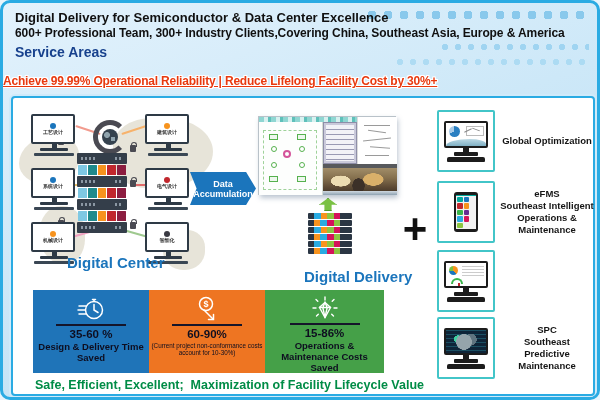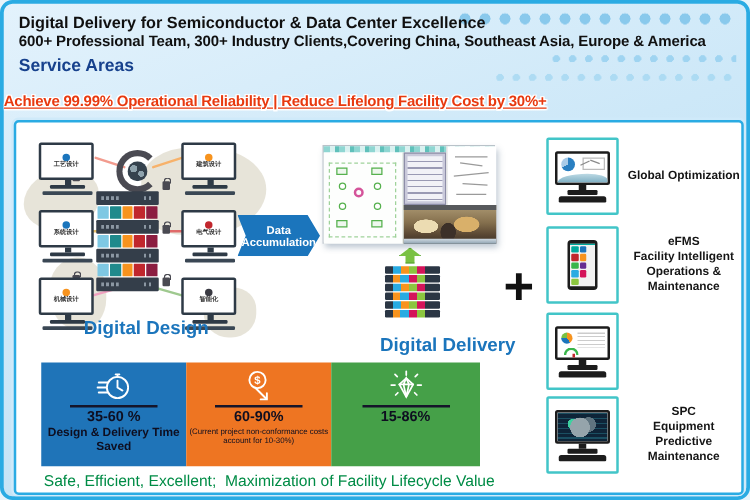--- a/index.html
+++ b/index.html
@@ -133,21 +133,21 @@
   .stat{position:absolute;top:192px;height:83px;color:#0e0e20;display:flex;flex-direction:column;align-items:center;padding-top:5px;}
   .stat.s0{left:20px;width:116px;background:#1f74b8;}
   .stat.s1{left:136px;width:116px;background:#ee7522;}
   .stat.s2{left:252px;width:119px;background:#45a048;}
   .stat .icon{height:28px;display:flex;align-items:center;justify-content:center;}
   .stat .rule{width:70px;border-top:2px solid #15152a;margin:1px 0 2px;}
   .stat .pct{font-size:11.5px;font-weight:bold;line-height:13px;}
   .stat .lab{font-size:9.5px;font-weight:bold;line-height:11px;text-align:center;max-width:110px;}
   .stat .note{font-size:6.3px;line-height:7px;text-align:center;max-width:112px;margin-top:1px;}
   
-  .footer{position:absolute;left:22px;top:280px;font-size:12.5px;font-weight:normal;color:#008c46;white-space:nowrap;}
+  .footer{position:absolute;left:22px;top:280px;font-size:12.5px;font-weight:bold;color:#008c46;white-space:nowrap;}
 </style>
 </head>
 <body>
 
 <div class="slide">
   <div class="dots b1"></div>
   <div class="dots b2"></div>
   <div class="dots b3"></div>
   <div class="diag"></div>
 
@@ -270,21 +270,21 @@
           <i style="background:#f7931e"></i>
           <i style="background:#c1272d"></i>
           <i style="background:#8c1d40"></i>
         </div>
       <div class="srow">
           <span class="dl"></span>
           <span class="dr"></span>
         </div>
     </div>
 
-    <div class="sect-title" style="left:54px;top:156px;">Digital Design</div>
+    <div class="sect-title" style="left:54px;top:156px;">Digital Center</div>
 
     <div class="flow-arrow">
       <span>Data</span>
       <span>Accumulation</span>
     </div>
 
     <div class="shot">
       <div class="tb"></div>
       <div class="fpan">
         <div class="gdash" style="left:4px;top:8px;width:54px;height:60px;"></div>
@@ -358,21 +358,21 @@
               <i style="background:#662d91"></i>
             <i style="background:#29abe2"></i>
               <i style="background:#d4145a"></i>
               <i style="background:#8cc63f"></i>
           </div>
         </div>
       </div>
     </div>
     <div class="svc-lbl" style="top:83px;">
       <span>eFMS</span>
-      <span>Facility Intelligent</span>
+      <span>Southeast Intelligent</span>
       <span>Operations &amp;</span>
       <span>Maintenance</span>
     </div>
 
     <div class="svc-box" style="top:152px;">
       <div class="mon">
         <div class="mscr">
           <div class="dpie"></div>
           <div class="dlines"></div>
           <div class="gauge"></div>
@@ -388,21 +388,21 @@
         <div class="mscr">
             <div class="darkscr"></div>
           </div>
         <div class="mneck"></div>
           <div class="mbase"></div>
           <div class="mkb"></div>
       </div>
     </div>
     <div class="svc-lbl" style="top:219px;">
       <span>SPC</span>
-      <span>Equipment</span>
+      <span>Southeast</span>
       <span>Predictive</span>
       <span>Maintenance</span>
     </div>
 
     <div class="stat s0">
       <div class="icon">
         <svg width="28" height="26" viewBox="0 0 28 26" fill="none" stroke="#fff" stroke-width="1.5" stroke-linecap="round">
           <circle cx="17" cy="14" r="8.5"></circle>
           <path d="M17 8.5v5.5l4 2.5"></path>
           <path d="M15.5 3.5h3M17 3.5v2"></path>
@@ -431,17 +431,18 @@
     <div class="stat s2">
       <div class="icon">
         <svg width="28" height="26" viewBox="0 0 28 26" fill="none" stroke="#fff" stroke-width="1.4" stroke-linecap="round">
           <path d="M14 6.5l5.5 5L14 21.5l-5.5-10z"></path>
           <path d="M8.5 11.5h11M14 6.5l-2.2 5L14 21.5l2.2-10z"></path>
           <path d="M14 1v3M5 3.5l1.8 1.8M23 3.5l-1.8 1.8M2 12h3M26 12h-3M5.5 20l1.8-1.8M22.5 20l-1.8-1.8"></path>
         </svg>
       </div>
       <div class="rule"></div>
       <div class="pct">15-86%</div>
+      <div class="lab">Operations &amp; Maintenance Costs Saved</div>
     </div>
 
     <div class="footer">Safe, Efficient, Excellent; &nbsp;Maximization of Facility Lifecycle Value</div>
   </div>
 </div>
 
 </body></html>

